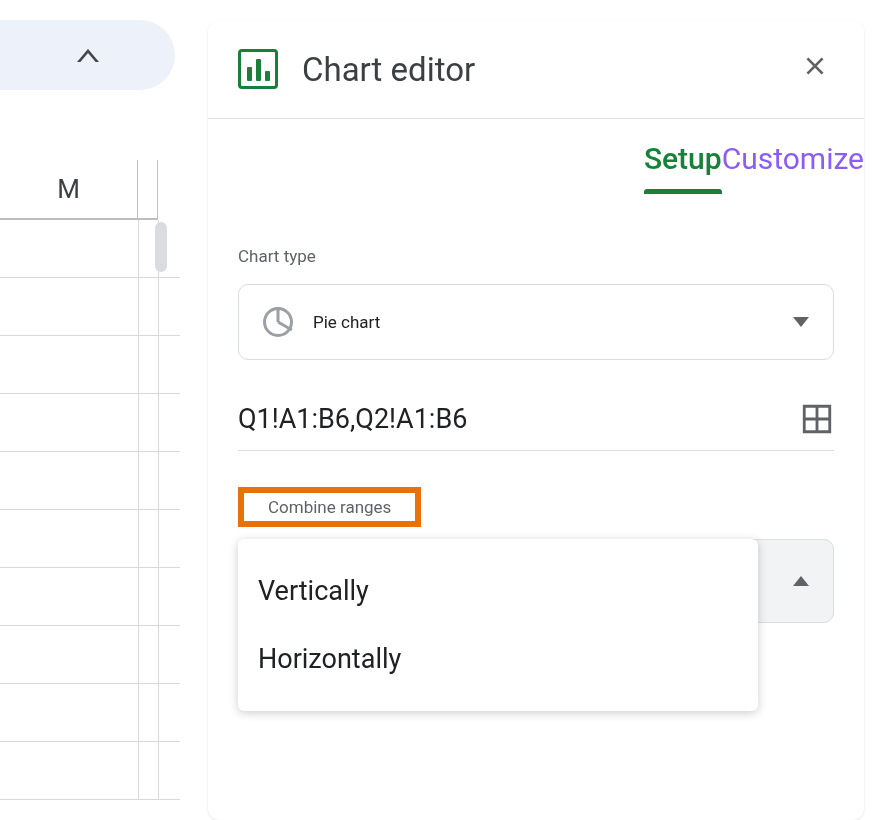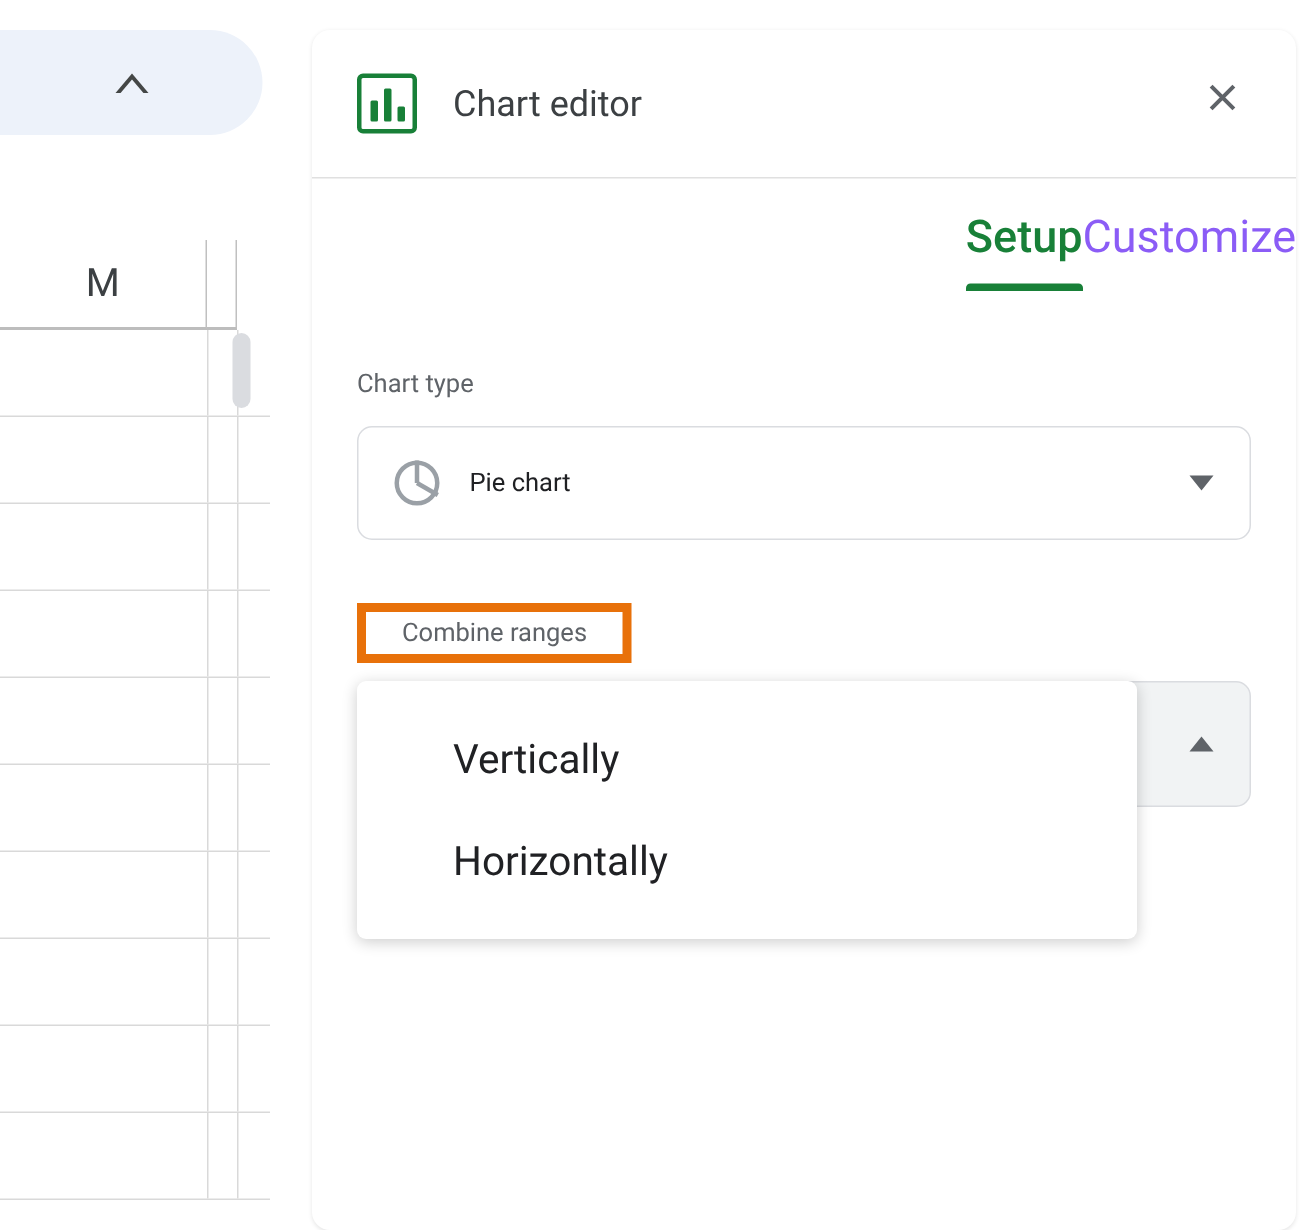--- a/index.html
+++ b/index.html
@@ -19,21 +19,21 @@
   .vscroll-thumb { position:absolute; left:155px; top:222px; width:12px; height:50px; border-radius:6px; background:#dadce0; }
 
   
   .panel { position: absolute; left: 208px; top: 20px; right: 10px; bottom: 0; background: #fff; border-radius: 12px; box-shadow: 0 1px 3px rgba(0,0,0,0.1); }
   .panel-header { display:flex; align-items:center; padding: 26px 30px 26px 30px; gap:24px; }
   .chart-logo { width:40px; height:40px; border:3px solid #188038; border-radius:4px; display:flex; align-items:flex-end; justify-content:center; gap:4px; padding:5px 5px; }
   .chart-logo span { display:block; width:5px; background:#188038; border-radius:1px; }
   .chart-logo span:nth-child(1){height:14px;}
   .chart-logo span:nth-child(2){height:22px;}
   .chart-logo span:nth-child(3){height:10px;}
-  .panel-title { font-size:24px; color:#3c4043; font-weight:400; flex:1; }
+  .panel-title { font-size:33px; color:#3c4043; font-weight:400; flex:1; }
   .close-btn { font-size:30px; color:#5f6368; cursor:pointer; background:none; border:none; padding:6px; }
   .divider { height:1px; background:#e0e0e0; margin:0; }
 
   .tabs { display:flex; justify-content:flex-end; padding-top:22px; margin-bottom:10px; }
   .tab { font-size:30px; color:#8b5cf6; padding:0 0 18px; position:relative; cursor:pointer; }
   .tab.active { color:#188038; font-weight:500; }
   .tab.active::after { content:""; position:absolute; left:0; right:0; bottom:0; height:5px; background:#188038; border-radius:3px 3px 0 0; }
 
   .panel-body { padding: 24px 30px 0 30px; }
   .field-label { font-size:17px; color:#5f6368; margin-bottom:18px; }
@@ -49,21 +49,21 @@
   .data-range-value { font-size:27px; color:#202124; flex:1; }
   .range-grid-icon svg { display:block; }
 
   .combine-section { margin-top:36px; position:relative; }
   .highlight-box { display:inline-block; border:6px solid #e8710a; padding:4px 8px; }
 
   .combo-trigger { margin-top:12px; width:100%; border:1px solid #dadce0; border-radius:10px; padding:22px 24px; display:flex; align-items:center; background:#f1f3f4; height:84px; }
   .combo-trigger .caret-up { margin-left:auto; display:block; width:0; height:0; border-left:8px solid transparent; border-right:8px solid transparent; border-bottom:10px solid #5f6368; }
 
   .dropdown-menu { position:absolute; left:0; top:52px; width:520px; background:#fff; border-radius:6px; box-shadow:0 2px 10px rgba(0,0,0,0.2); padding:18px 0; z-index:10; }
-  .dropdown-item { padding:18px 64px; font-size:27px; color:#202124; cursor:pointer; }
+  .dropdown-item { padding:18px 20px; font-size:27px; color:#202124; cursor:pointer; }
 
   .checkbox-row { margin-top:30px; display:flex; align-items:center; gap:22px; }
   .cbox { width:34px; height:34px; border:3px solid #5f6368; border-radius:4px; cursor:pointer; }
   .cbox-label { font-size:27px; color:#202124; }
 
   
   .chev-up { width:0; height:0; border-left:11px solid transparent; border-right:11px solid transparent; border-bottom:13px solid #444746; position:relative; }
   .chev-up::after { content:""; position:absolute; left:-11px; top:4px; width:0; height:0; border-left:11px solid transparent; border-right:11px solid transparent; border-bottom:13px solid #edf2fa; }
 </style>
 </head>
@@ -120,20 +120,28 @@
       <div class="section" style="margin-top:18px;">
         <div class="field-label">Chart type</div>
         <div class="select">
           <span class="pie-icon"></span>
           <span class="select-text">Pie chart</span>
           <span class="caret"></span>
         </div>
       </div>
 
       <div class="section">
+        <div class="data-range-row">
+          <span class="data-range-value">Q1!A1:B6,Q2!A1:B6</span>
+          <span class="range-grid-icon">
+            <svg width="34" height="34" viewBox="0 0 24 24">
+                <path fill="none" stroke="#5f6368" stroke-width="2" d="M3 3h18v18H3zM3 12h18M12 3v18"></path>
+              </svg>
+          </span>
+        </div>
       </div>
 
       <div class="combine-section">
         <span class="highlight-box">
           <span class="field-label" style="margin:16px;">Combine ranges</span>
         </span>
 
         <div class="combo-trigger">
           <span class="caret-up"></span>
         </div>

